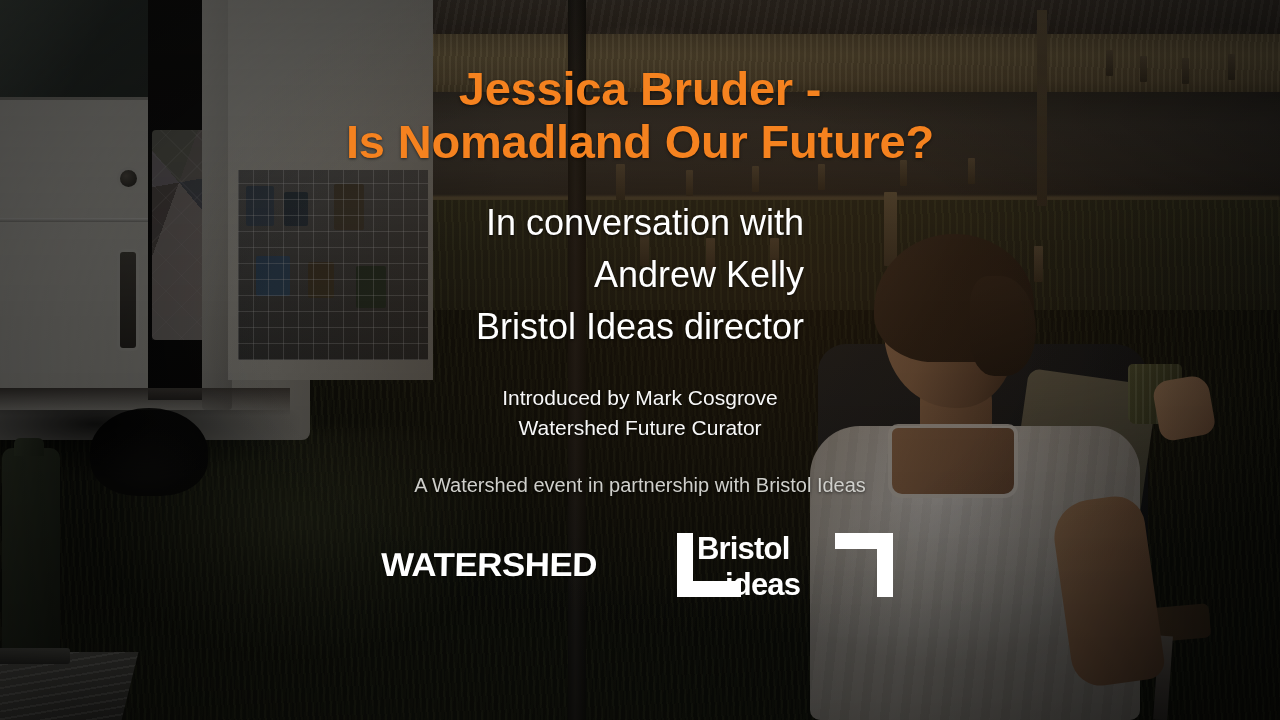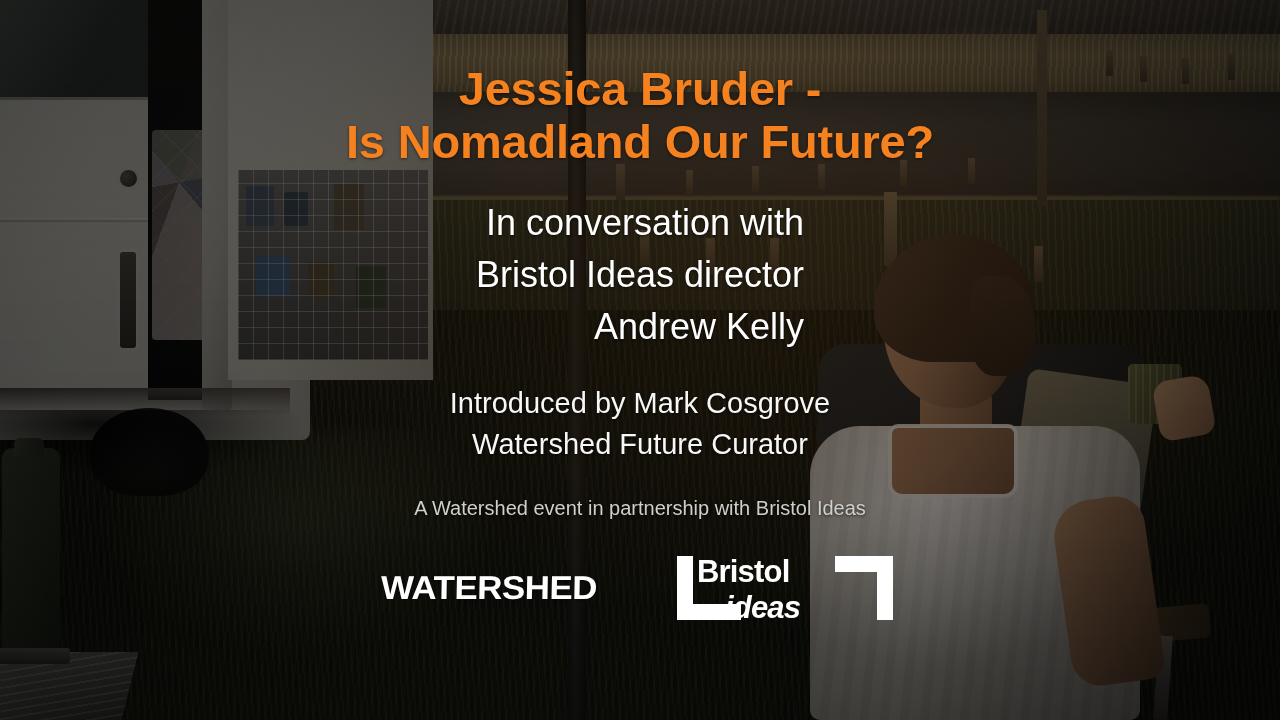--- a/index.html
+++ b/index.html
@@ -344,21 +344,21 @@
   .subtitle{
     margin-top:29px;
     font-size:36px; font-weight:400; line-height:1.44;
     color:#ffffff;
     text-shadow:0 1px 3px rgba(0,0,0,.6);
   }
   .subtitle .ln{ display:block;text-align:right; }
 
   .intro{
     margin-top:30px;
-    font-size:29px; font-weight:400; line-height:1.42;
+    font-size:21px; font-weight:400; line-height:1.42;
     color:#f7f7f7;
     text-shadow:0 1px 3px rgba(0,0,0,.6);
   }
   .intro .ln{ display:block; }
 
   .partner{
     margin-top:32px;
     font-size:20px; font-weight:400;
     color:#cfcfcb;
     text-shadow:0 1px 3px rgba(0,0,0,.6);
@@ -399,21 +399,21 @@
     position:absolute; right:0; top:8px; width:58px; height:16px;
     background:#ffffff;
   }
   .bi-word1, .bi-word2{
     position:absolute;
     color:#ffffff; font-weight:bold; font-size:31px; letter-spacing:-0.8px;
     line-height:1;
     font-family:"Liberation Sans", sans-serif;
   }
   .bi-word1{ left:20px; top:8px; }
-  .bi-word2{ left:48px; top:44px;font-style:italic; }
+  .bi-word2{ left:48px; top:44px; }
 
 </style>
 </head>
 <body>
 
 <div class="stage">
 
   <div class="photo">
 
     <div class="hills"></div>
@@ -494,22 +494,22 @@
 
   <div class="overlay">
 
     <div class="title">
       <span class="ln">Jessica Bruder -</span>
       <span class="ln">Is Nomadland Our Future?</span>
     </div>
 
     <div class="subtitle">
       <span class="ln">In conversation with</span>
+      <span class="ln">Andrew Kelly</span>
       <span class="ln">Bristol Ideas director</span>
-      <span class="ln">Andrew Kelly</span>
     </div>
 
     <div class="intro">
       <span class="ln">Introduced by Mark Cosgrove</span>
       <span class="ln">Watershed Future Curator</span>
     </div>
 
     <div class="partner">A Watershed event in partnership with Bristol Ideas</div>
 
     <div class="logos">

